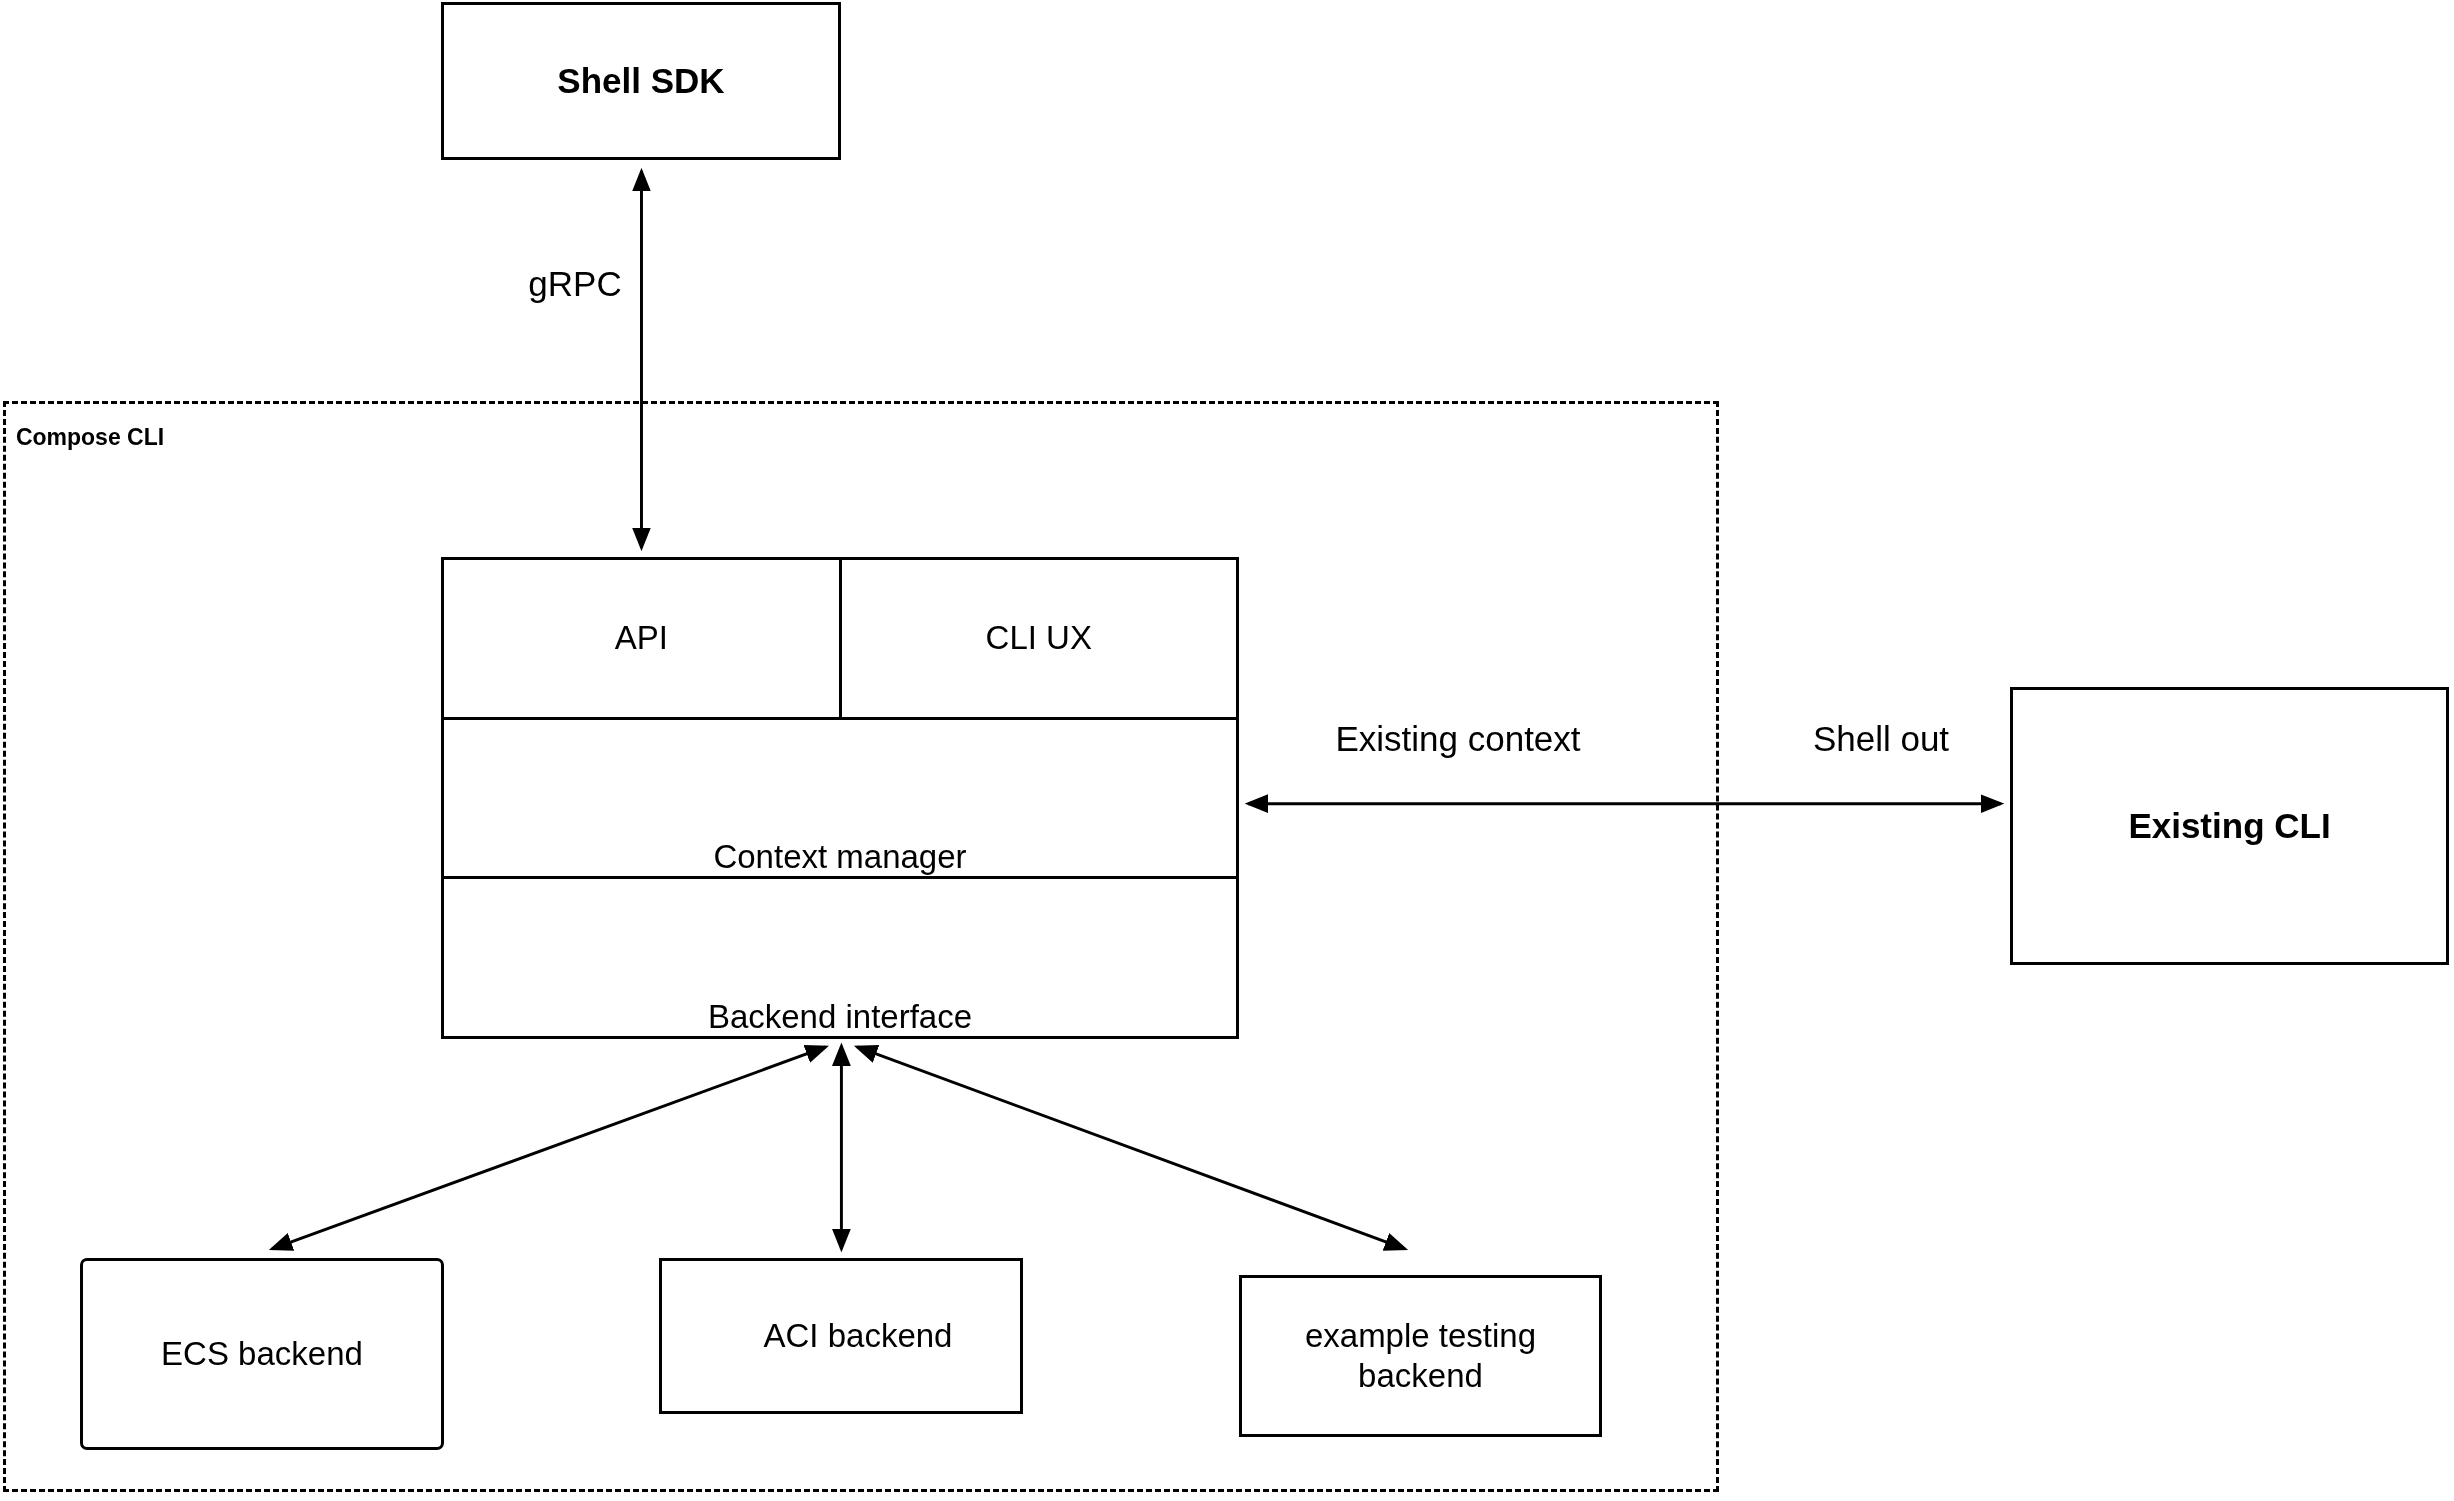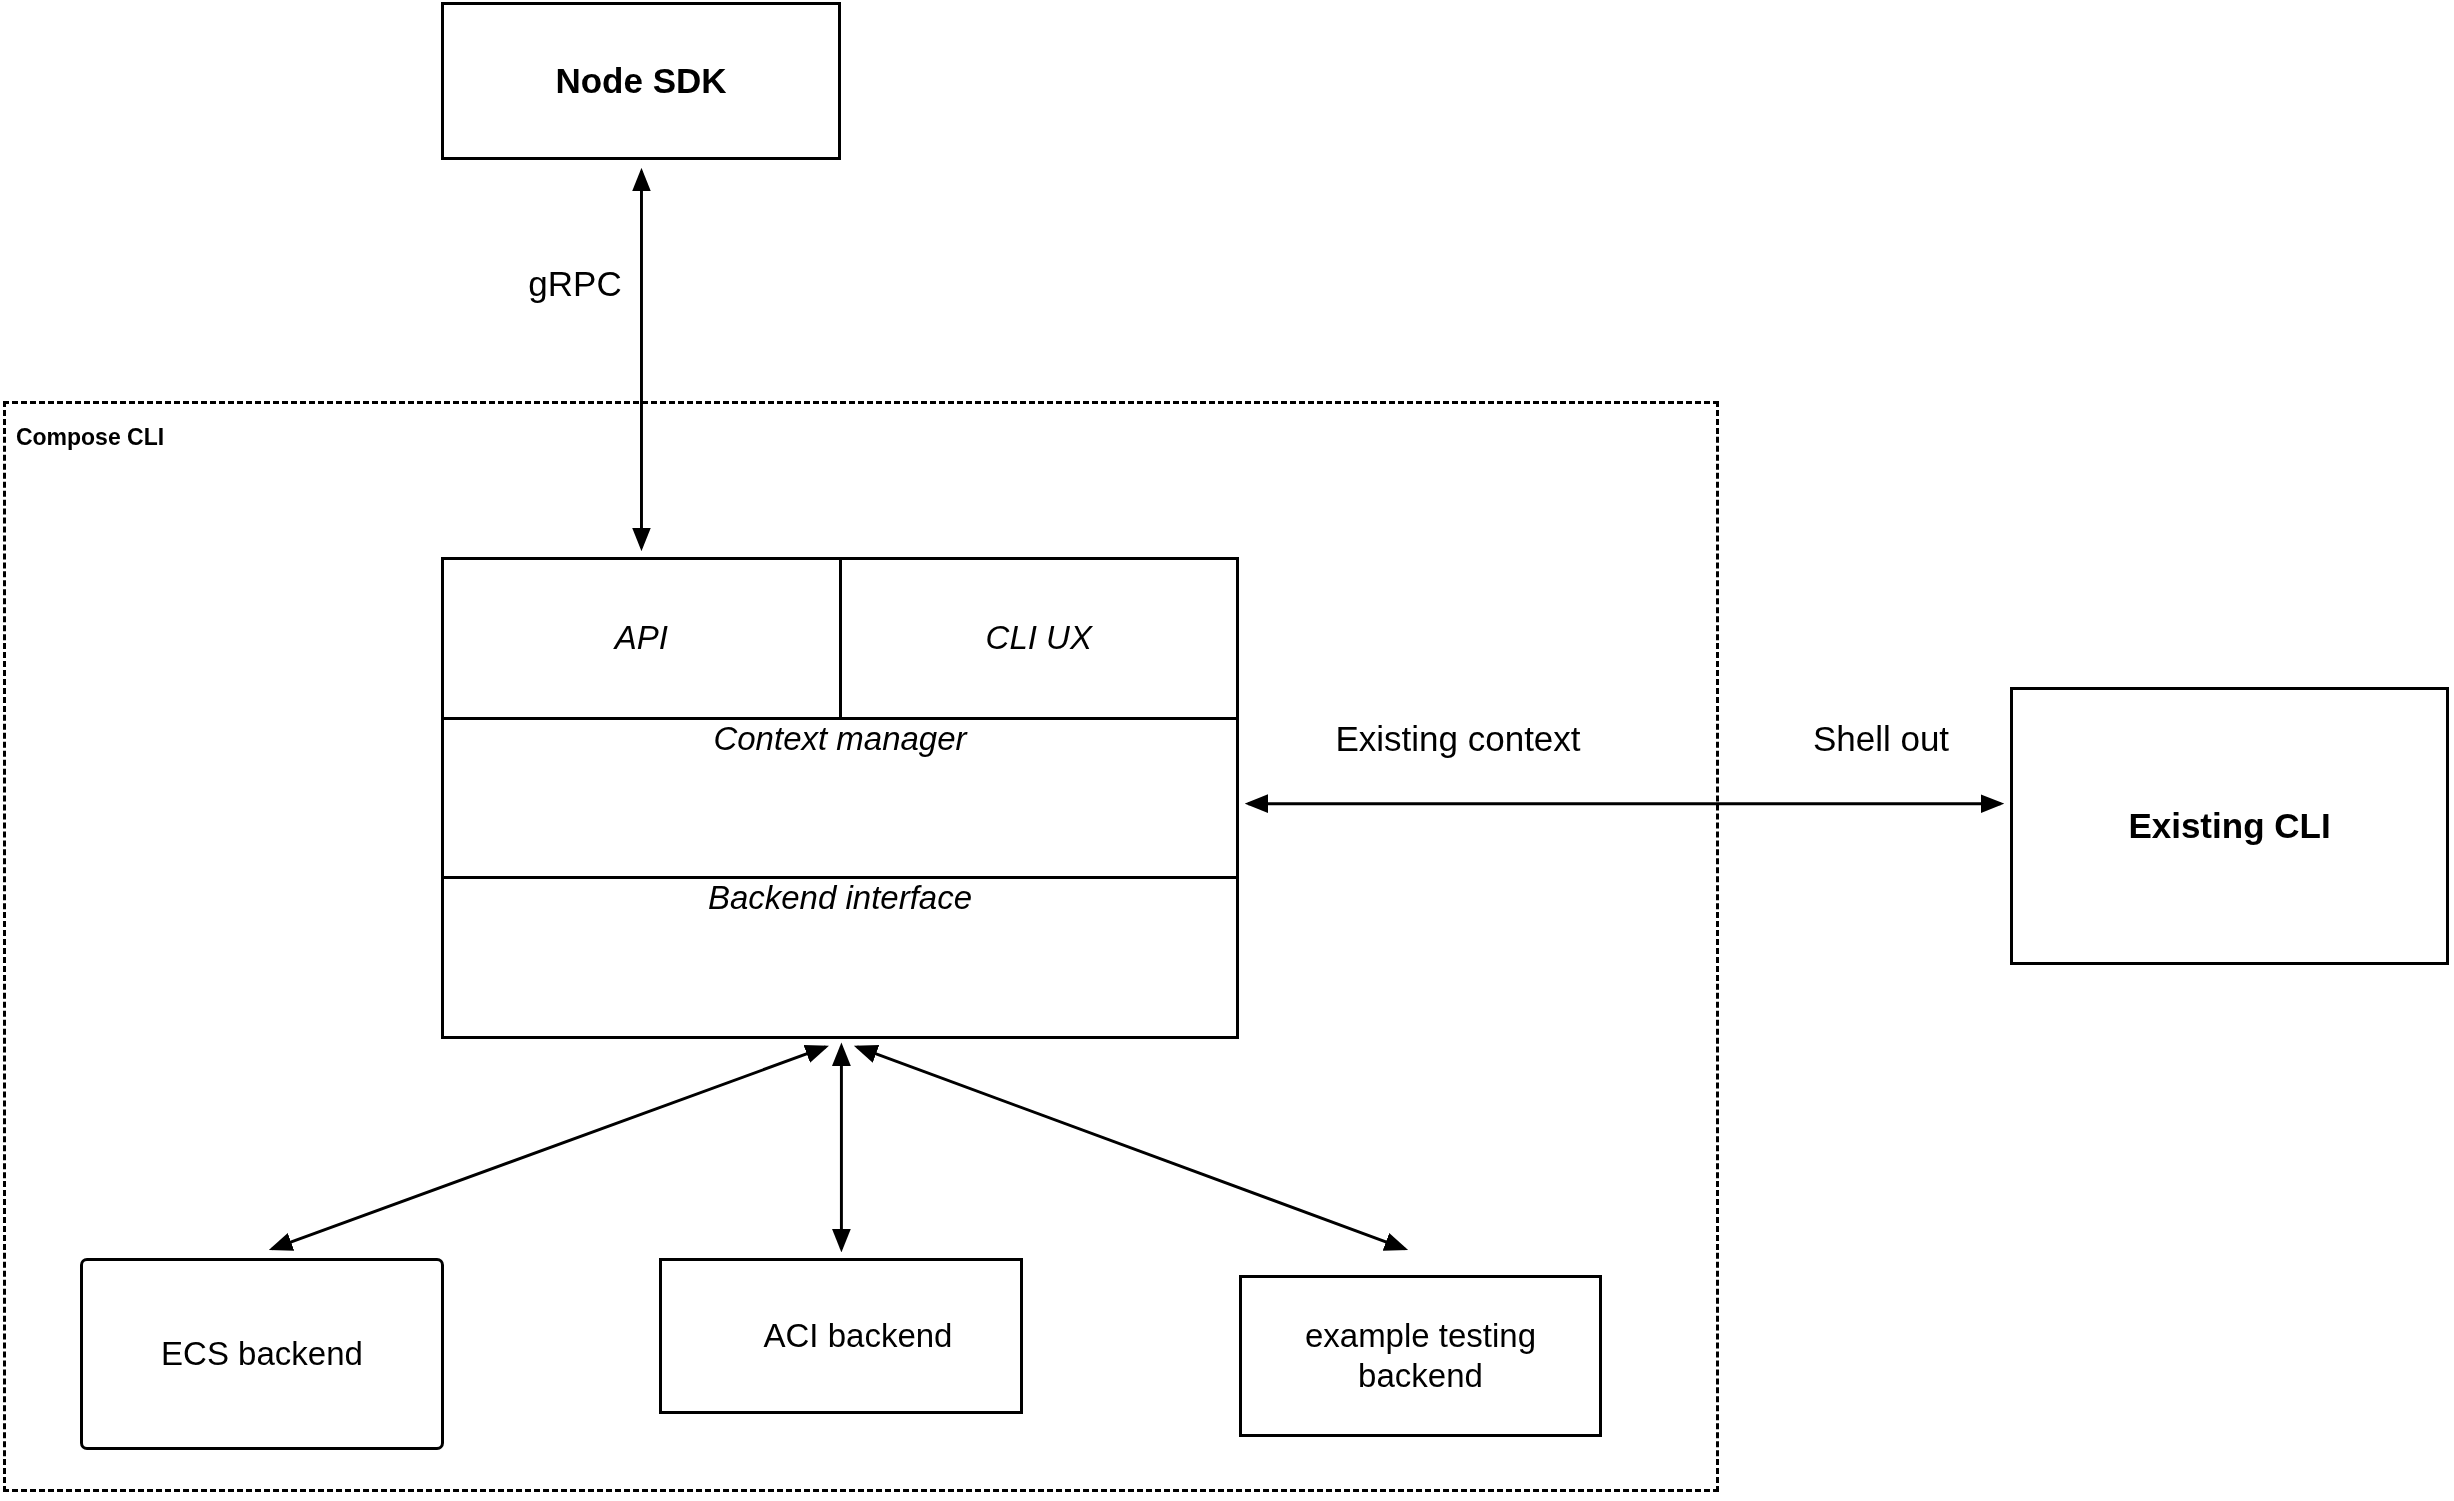--- a/index.html
+++ b/index.html
@@ -60,25 +60,24 @@
     width: 798px; height: 482px;
     box-sizing: border-box;
     border: 3px solid #000000;
     background: #ffffff;
     display: flex;
     flex-direction: column;
   }
   .stack .row {
     flex: 1 1 0;
     display: flex;
-    align-items: flex-start;
+    align-items: flex-end;
     justify-content: center;
     font-size: 33px;
     box-sizing: border-box;
-    font-style: italic;
   }
   .stack .row + .row { border-top: 3px solid #000000; }
   .stack .row.split { padding: 0; }
   .stack .cell {
     flex: 1 1 0;
     height: 100%;
     display: flex;
     align-items: center;
     justify-content: center;
     box-sizing: border-box;
@@ -115,21 +114,21 @@
     <line x1="1267" y1="816" x2="2031" y2="816" stroke="#000000" stroke-width="3" marker-start="url(#arrow)" marker-end="url(#arrow)"></line>
 
     <line x1="838" y1="1063" x2="276" y2="1268" stroke="#000000" stroke-width="3" marker-start="url(#arrow)" marker-end="url(#arrow)"></line>
 
     <line x1="854" y1="1062" x2="854" y2="1268" stroke="#000000" stroke-width="3" marker-start="url(#arrow)" marker-end="url(#arrow)"></line>
 
     <line x1="870" y1="1063" x2="1426" y2="1268" stroke="#000000" stroke-width="3" marker-start="url(#arrow)" marker-end="url(#arrow)"></line>
   </svg>
 
   <div class="box bold" id="node-sdk">
-    <span>Node SDK</span>
+    <span>Shell SDK</span>
   </div>
 
   <div class="dashed-group">
     <span class="group-label">Compose CLI</span>
   </div>
 
   <div class="stack">
     <div class="row split">
       <div class="cell">
         <span>API</span>

